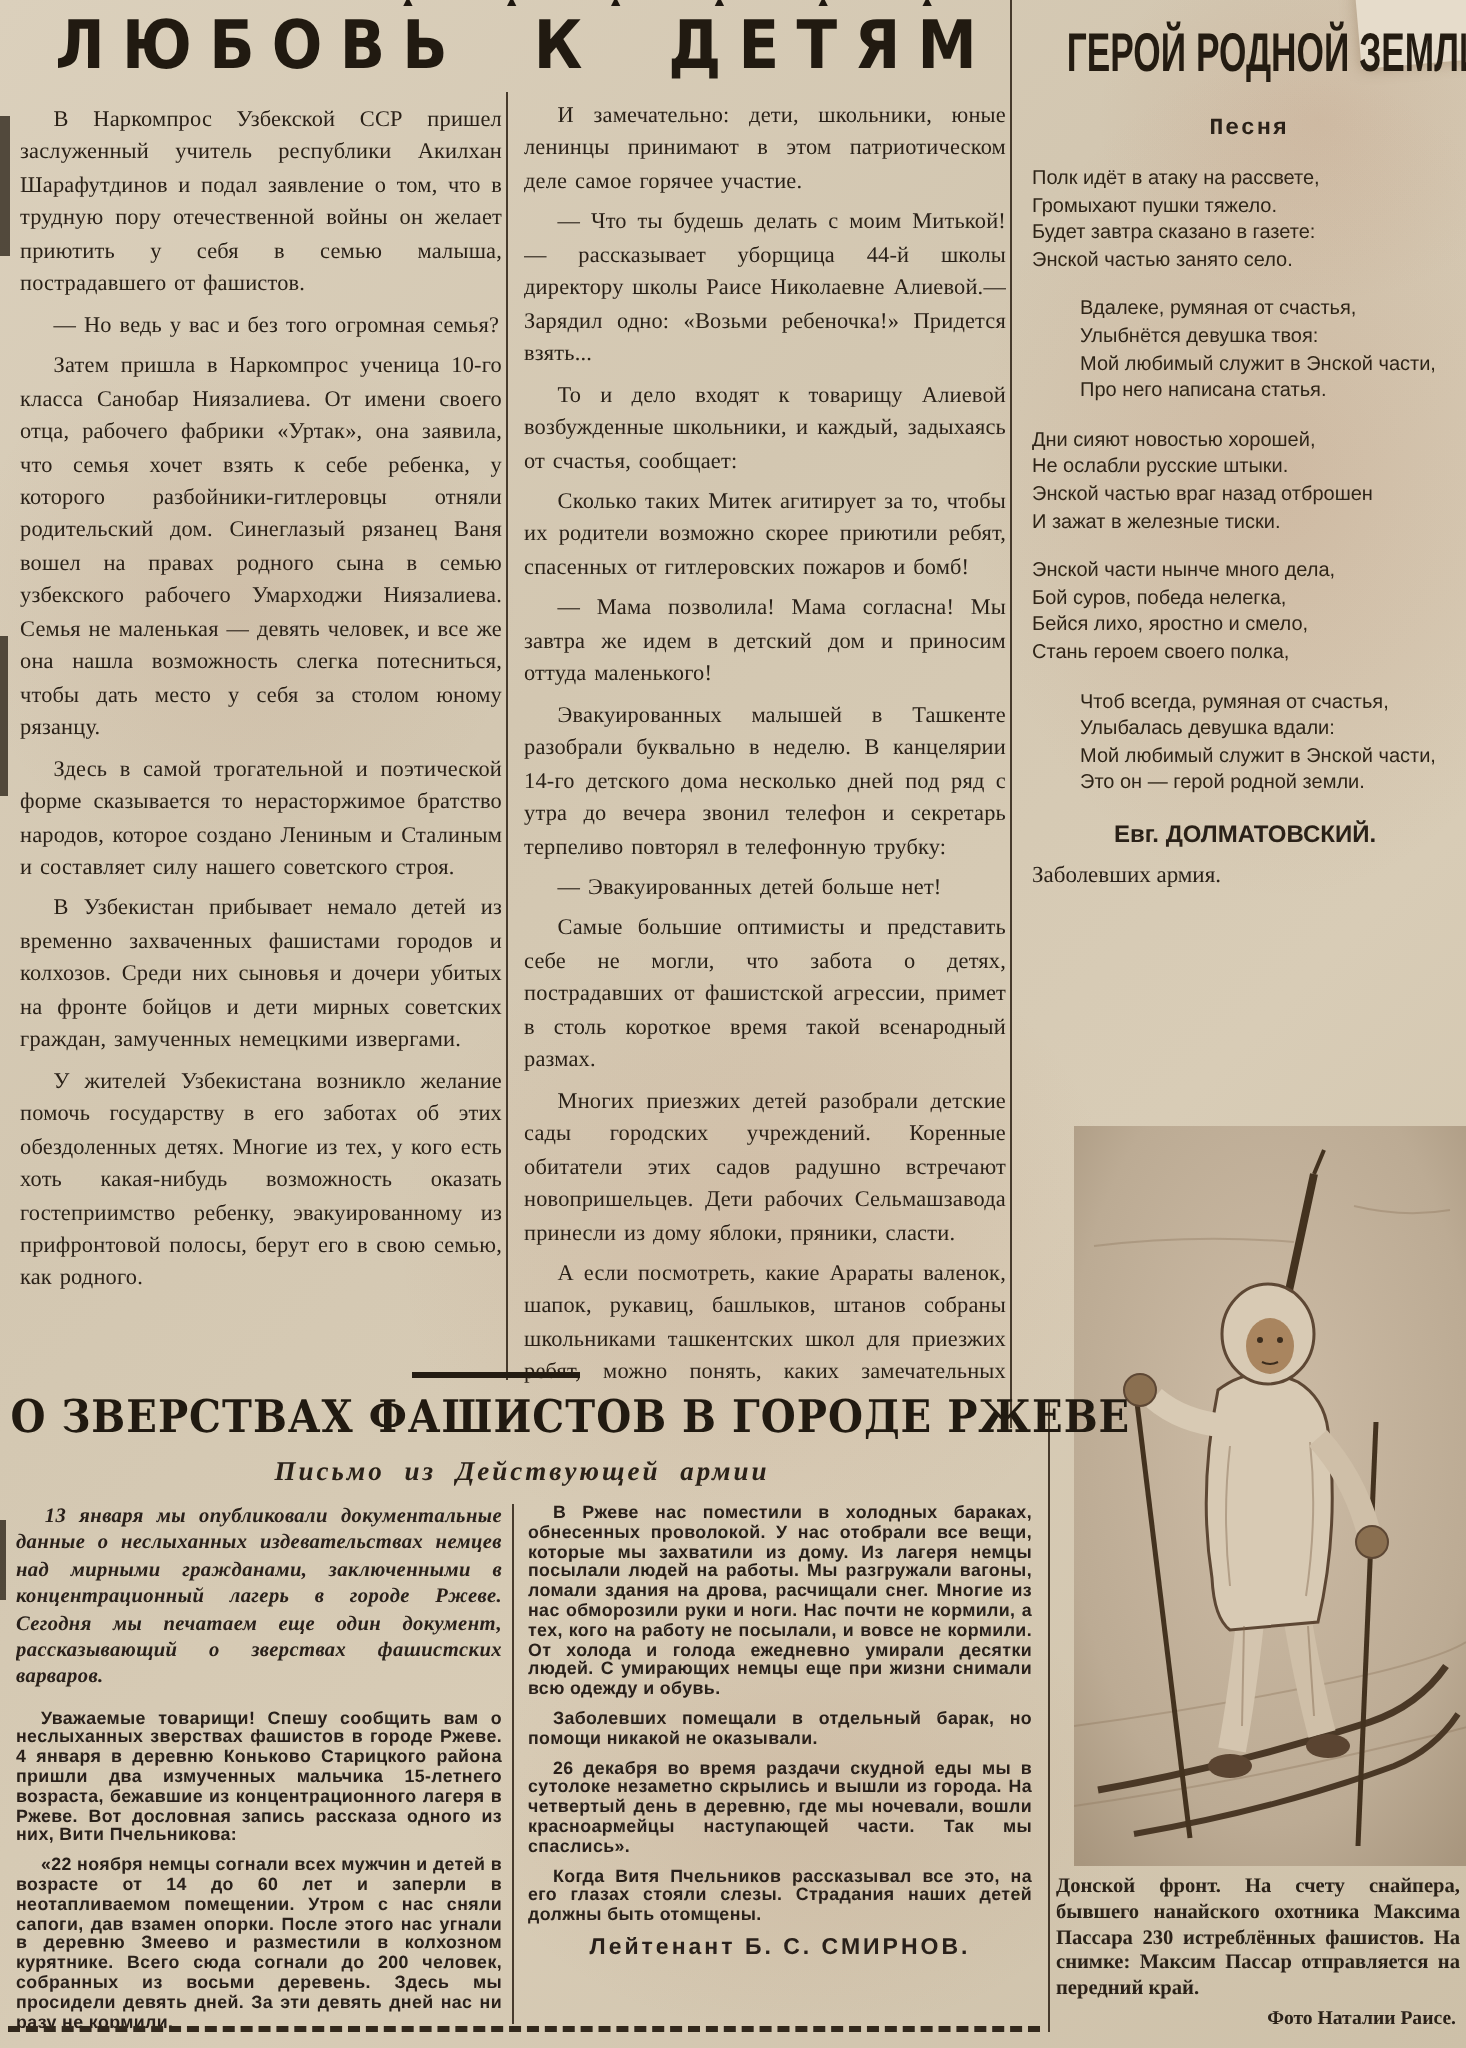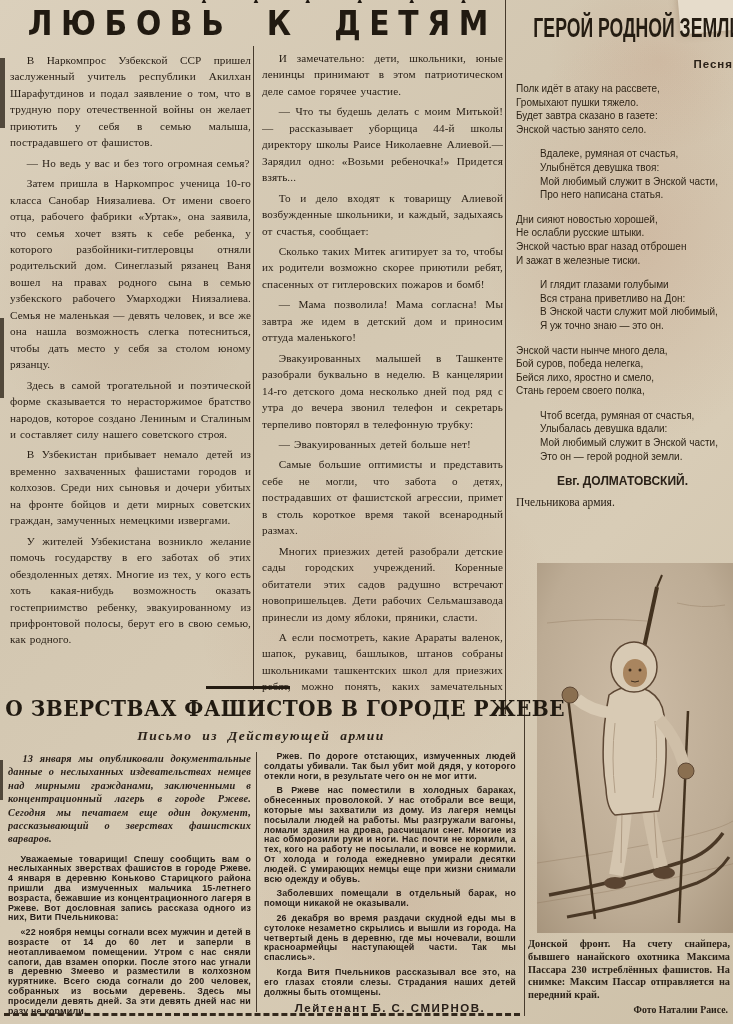--- a/index.html
+++ b/index.html
@@ -36,21 +36,21 @@
   .col{position:absolute;text-align:justify;}
   .main-col{font-size:11.2px;line-height:1.47;letter-spacing:.1px;word-spacing:1px;}
   .main-col p{margin:0 0 4px;text-indent:1.5em;}
   .main-col1{left:10px;top:52px;width:241px;height:632px;overflow:hidden;}
   .main-col2{left:262px;top:50px;width:241px;height:648px;overflow:hidden;}
   
   .sidebar{position:absolute;left:516px;top:12px;width:217px;}
   .poem-headline{margin:0;text-align:center;font-family:"Liberation Sans",sans-serif;
     font-weight:700;font-size:21px;white-space:nowrap;color:#241c12;
     transform:scale(.84,1.3);transform-origin:center top;}
-  .poem-subtitle{margin-top:22px;text-align:right;font-family:Liberation Sans, sans-serif;
+  .poem-subtitle{margin-top:22px;text-align:center;font-family:Liberation Mono, monospace;
     font-weight:700;font-size:11.5px;letter-spacing:1px;}
   .poem-body{margin-top:12px;}
   .stanza{white-space:pre-line;font-family:"Liberation Sans",sans-serif;font-weight:400;
     font-size:10px;line-height:13.6px;margin:0 0 11px;color:#2e2417;}
   .stanza.indent{padding-left:24px;}
   .poem-sig{text-align:center;font-family:"Liberation Sans",sans-serif;font-weight:700;
     font-size:12px;padding-right:4px;margin-top:2px;}
   .poem-dateline{font-size:11.5px;margin-top:8px;}
   
   .photo{position:absolute;left:537px;top:563px;width:196px;height:370px;
@@ -125,35 +125,31 @@
 Будет завтра сказано в газете:
 Энской частью занято село.</div>
       <div class="stanza indent">Вдалеке, румяная от счастья,
 Улыбнётся девушка твоя:
 Мой любимый служит в Энской части,
 Про него написана статья.</div>
       <div class="stanza">Дни сияют новостью хорошей,
 Не ослабли русские штыки.
 Энской частью враг назад отброшен
 И зажат в железные тиски.</div>
-      <div class="stanza indent">И глядит глазами голубыми
-Вся страна приветливо на Дон:
-В Энской части служит мой любимый,
-Я уж точно знаю — это он.</div>
       <div class="stanza">Энской части нынче много дела,
 Бой суров, победа нелегка,
 Бейся лихо, яростно и смело,
 Стань героем своего полка,</div>
       <div class="stanza indent">Чтоб всегда, румяная от счастья,
 Улыбалась девушка вдали:
 Мой любимый служит в Энской части,
 Это он — герой родной земли.</div>
     </div>
     <div class="poem-sig">Евг. ДОЛМАТОВСКИЙ.</div>
-    <div class="poem-dateline">Пчельникова армия.</div>
+    <div class="poem-dateline">Заболевших армия.</div>
   </aside>
 
   <div class="photo">
     <svg width="196" height="370" viewBox="0 0 196 370" xmlns="http://www.w3.org/2000/svg">
       <defs>
         <radialGradient id="pgBg" cx="50%" cy="42%" r="75%">
           <stop offset="0%" stop-color="#cdbca6"></stop>
           <stop offset="70%" stop-color="#bcab94"></stop>
           <stop offset="100%" stop-color="#a8967e"></stop>
         </radialGradient>
@@ -219,21 +215,20 @@
   <div class="col rzhev-col rzhev-col1">
     <p class="rzhev-intro">13 января мы опубликовали документальные данные о неслыханных издевательствах немцев над мирными гражданами, заключенными в концентрационный лагерь в городе Ржеве. Сегодня мы печатаем еще один документ, рассказывающий о зверствах фашистских варваров.</p>
     <p>Уважаемые товарищи! Спешу сообщить вам о неслыханных зверствах фашистов в городе Ржеве. 4 января в деревню Коньково Старицкого района пришли два измученных мальчика 15-летнего возраста, бежавшие из концентрационного лагеря в Ржеве. Вот дословная запись рассказа одного из них, Вити Пчельникова:</p>
     <p>«22 ноября немцы согнали всех мужчин и детей в возрасте от 14 до 60 лет и заперли в неотапливаемом помещении. Утром с нас сняли сапоги, дав взамен опорки. После этого нас угнали в деревню Змеево и разместили в колхозном курятнике. Всего сюда согнали до 200 человек, собранных из восьми деревень. Здесь мы просидели девять дней. За эти девять дней нас ни разу не кормили.</p>
 
   </div>
 
   <div class="vrule" style="left:256px;top:752px;height:260px;"></div>
 
   <div class="col rzhev-col rzhev-col2">
-    <p>Ржев. По дороге отстающих, измученных людей солдаты убивали. Так был убит мой дядя, у которого отекли ноги, в результате чего он не мог итти.</p>
     <p>В Ржеве нас поместили в холодных бараках, обнесенных проволокой. У нас отобрали все вещи, которые мы захватили из дому. Из лагеря немцы посылали людей на работы. Мы разгружали вагоны, ломали здания на дрова, расчищали снег. Многие из нас обморозили руки и ноги. Нас почти не кормили, а тех, кого на работу не посылали, и вовсе не кормили. От холода и голода ежедневно умирали десятки людей. С умирающих немцы еще при жизни снимали всю одежду и обувь.</p>
     <p>Заболевших помещали в отдельный барак, но помощи никакой не оказывали.</p>
     <p>26 декабря во время раздачи скудной еды мы в сутолоке незаметно скрылись и вышли из города. На четвертый день в деревню, где мы ночевали, вошли красноармейцы наступающей части. Так мы спаслись».</p>
     <p>Когда Витя Пчельников рассказывал все это, на его глазах стояли слезы. Страдания наших детей должны быть отомщены.</p>
     <div class="rzhev-sig">Лейтенант Б. С. СМИРНОВ.</div>
   </div>
 
   <div class="dashed-rule"></div>
 
 </div>

